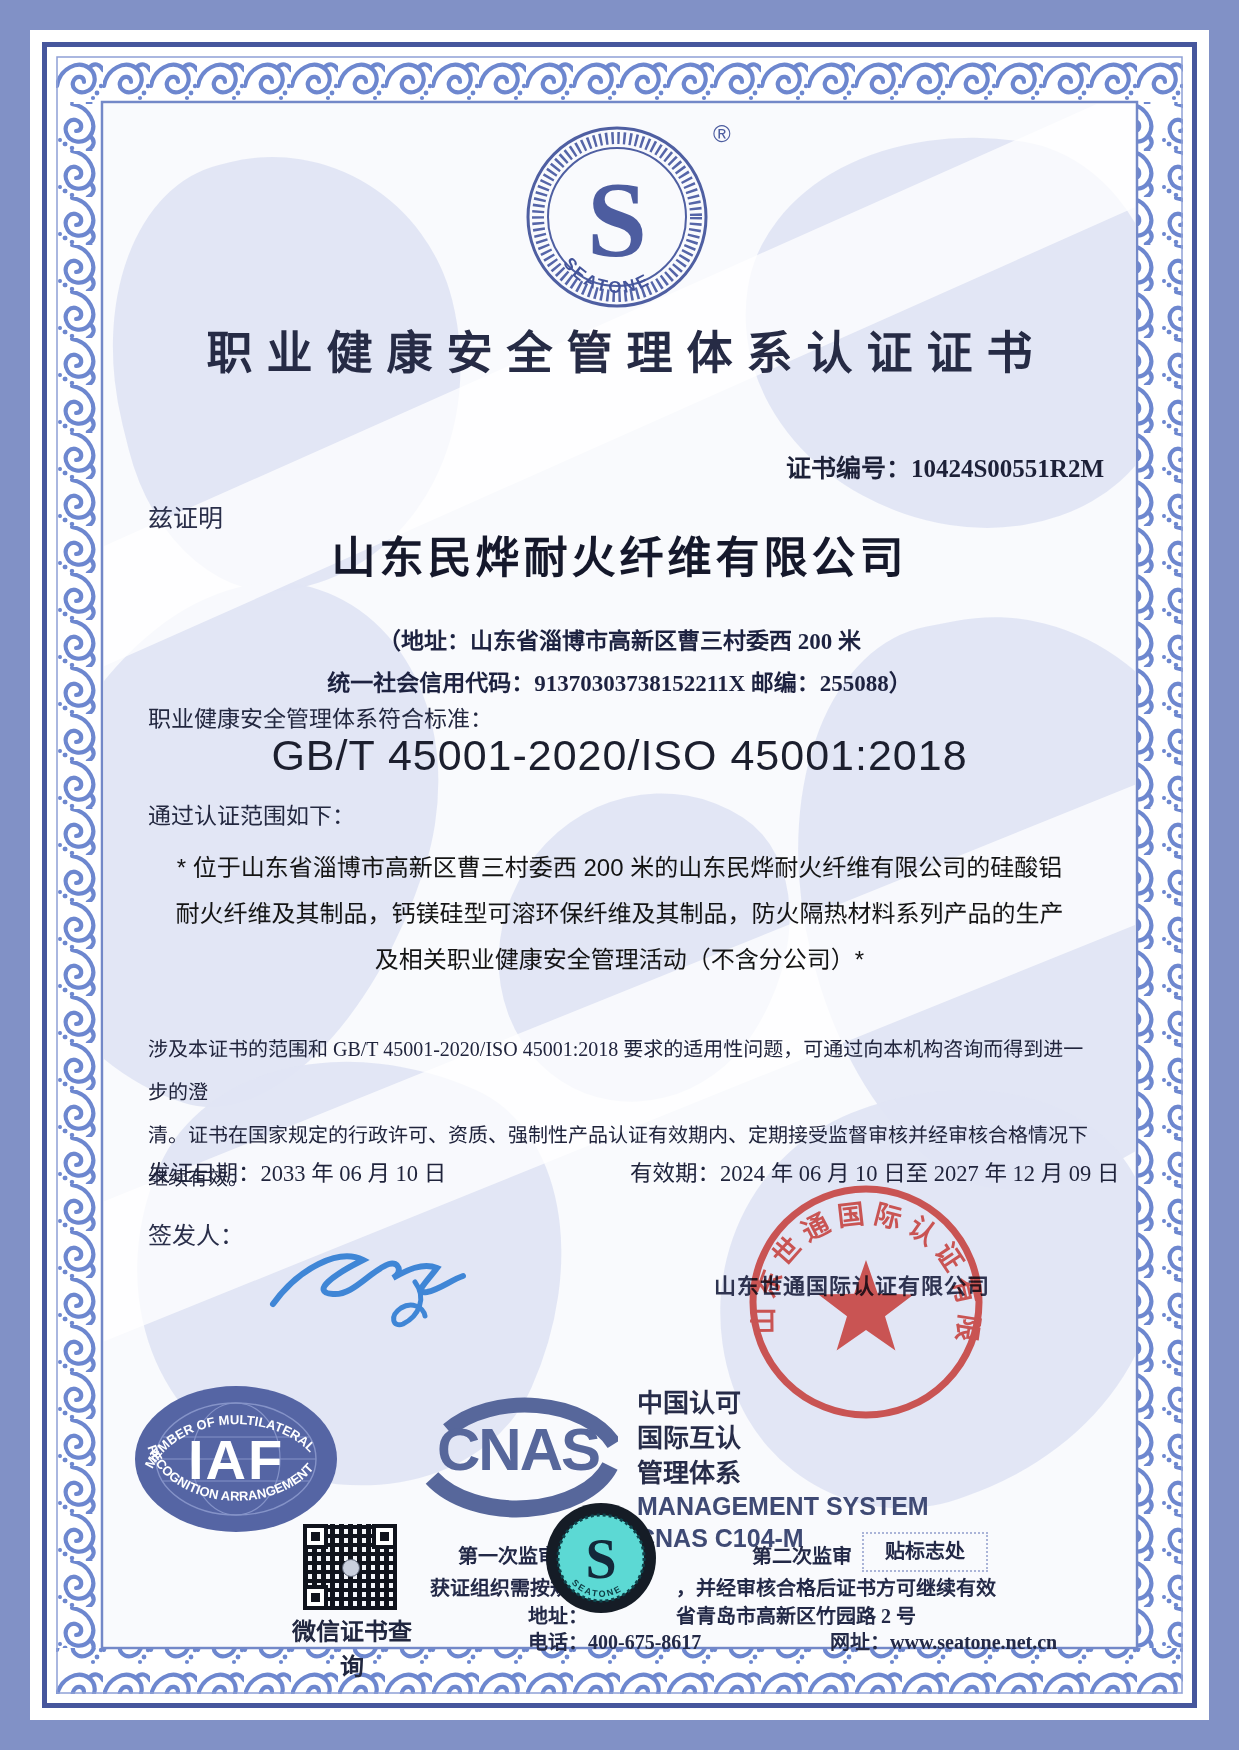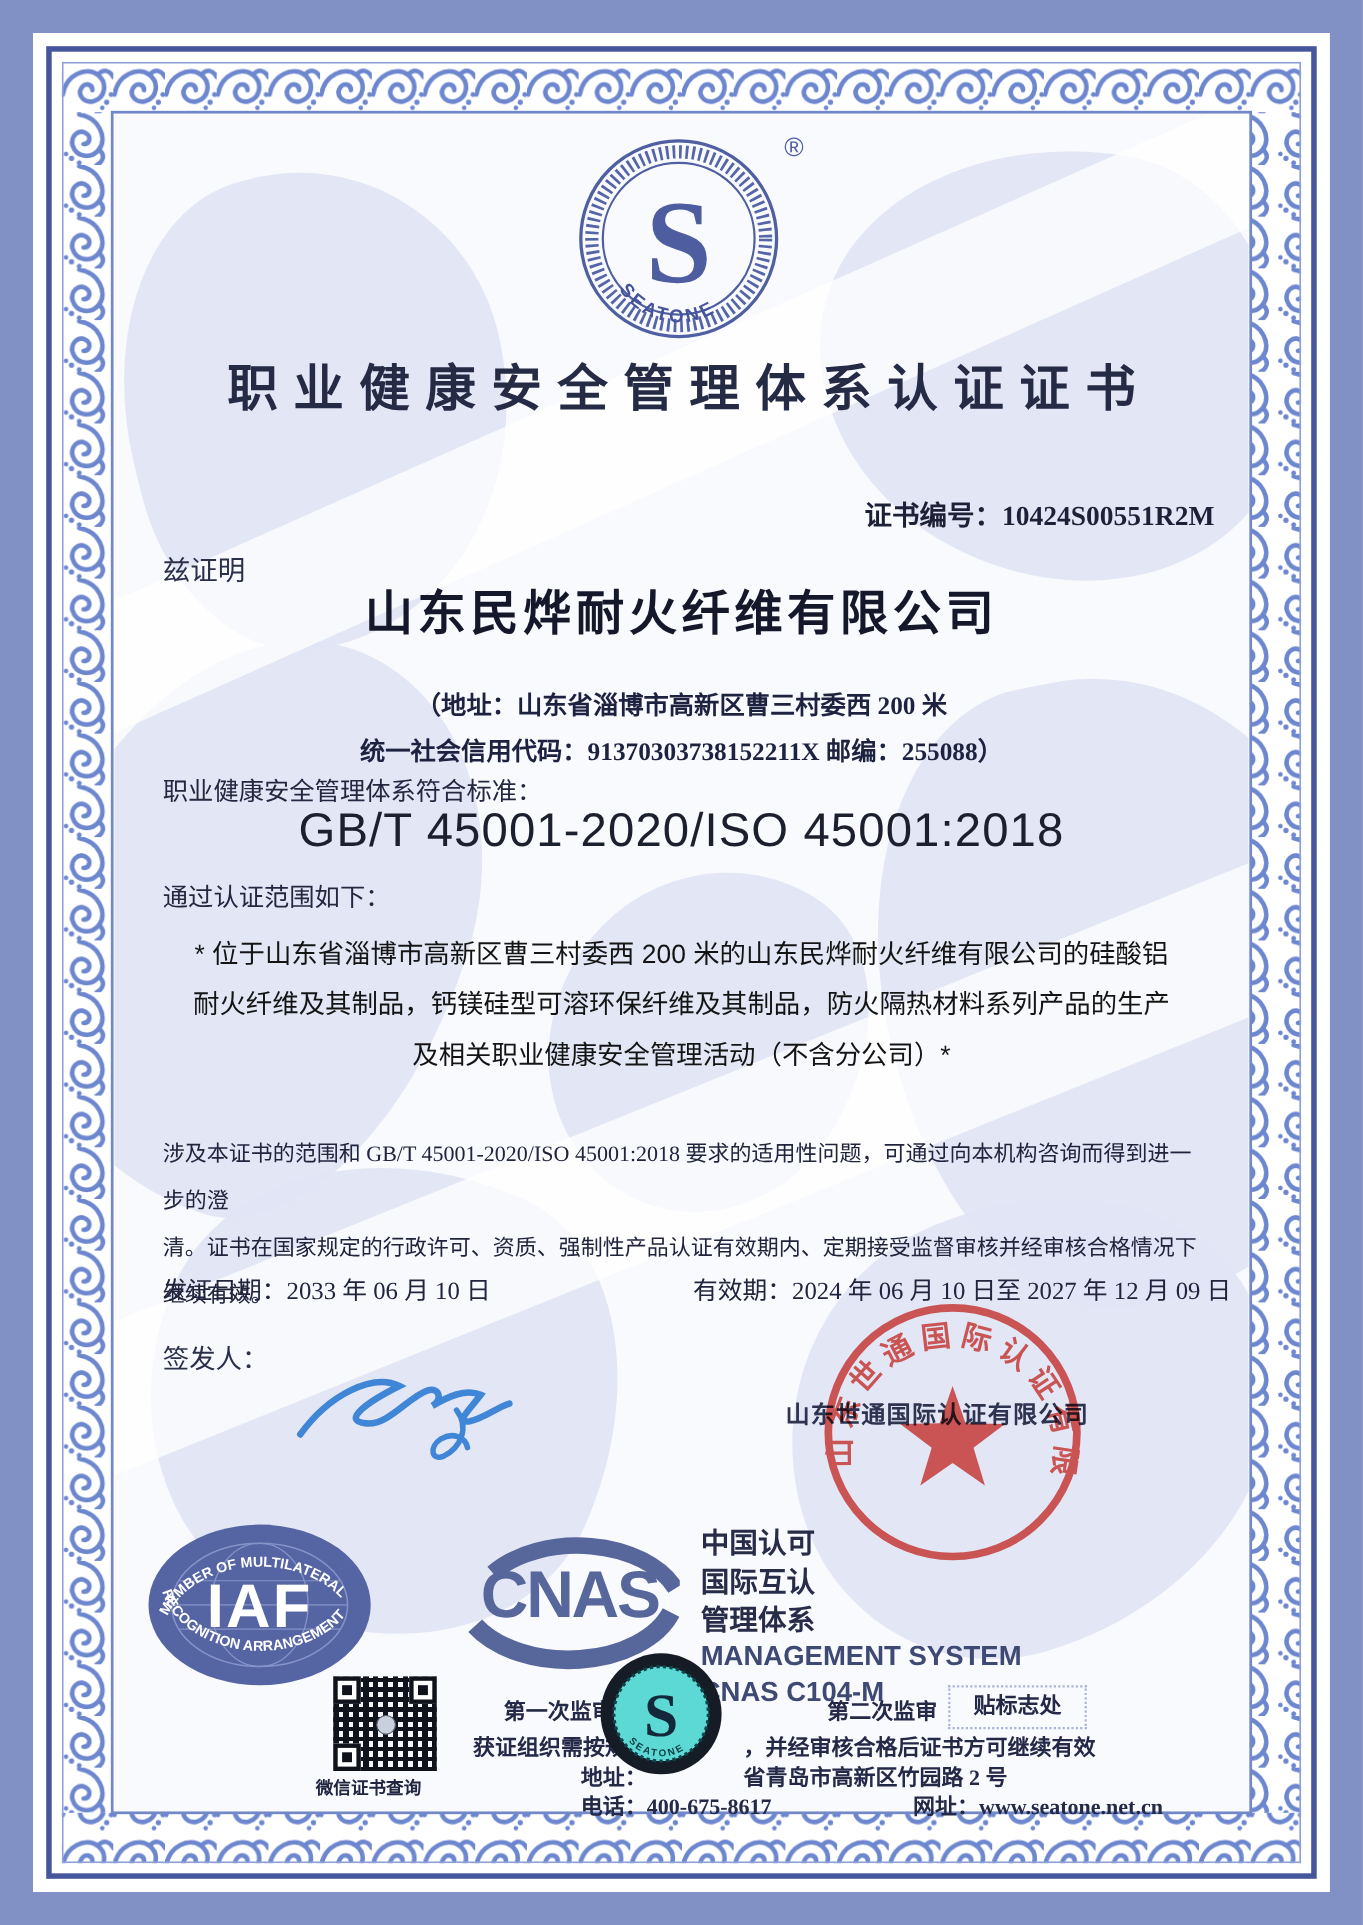--- a/index.html
+++ b/index.html
@@ -45,21 +45,21 @@
   .acc-code{left:637px;top:1524px;font-size:25px;font-weight:800;color:#3f4a74;
             font-family:"Liberation Sans","DejaVu Sans",sans-serif;}
   .qr{left:303px;top:1524px;width:94px;height:86px;z-index:3;
       background:repeating-linear-gradient(0deg,#10131c 0 4px,transparent 4px 9px),
                  repeating-linear-gradient(90deg,#10131c 0 5px,#f4f5f9 5px 9px);}
   .fp{position:absolute;width:17px;height:17px;border:4px solid #10131c;background:#fff;}
   .fp::after{content:"";position:absolute;left:4px;top:4px;width:9px;height:9px;background:#10131c;}
   .fp.tl{left:0;top:0;} .fp.tr{right:0;top:0;} .fp.bl{left:0;bottom:0;}
   .qr-dot{position:absolute;left:39px;top:35px;width:16px;height:16px;border-radius:50%;
           background:#c9cfdd;border:1px solid #5a6274;}
-  .qrcap{left:287px;top:1612px;width:130px;font-size:16px;font-weight:bold;color:#20263f;
+  .qrcap{left:287px;top:1612px;width:130px;text-align:center;font-size:24px;font-weight:bold;color:#20263f;
          font-family:"Liberation Sans","DejaVu Sans",sans-serif;}
   .ft{font-size:20px;font-weight:bold;color:#232947;z-index:3;}
   .audit1{left:458px;top:1540px;}
   .audit2{left:752px;top:1540px;}
   .sticker{left:862px;top:1532px;width:122px;height:36px;line-height:34px;text-align:center;
            border:2px dotted #aab4d8;}
   .note-l{left:430px;top:1572px;}
   .note-r{left:676px;top:1572px;}
   .addr-l{left:528px;top:1600px;}
   .addr-r{left:676px;top:1600px;}

